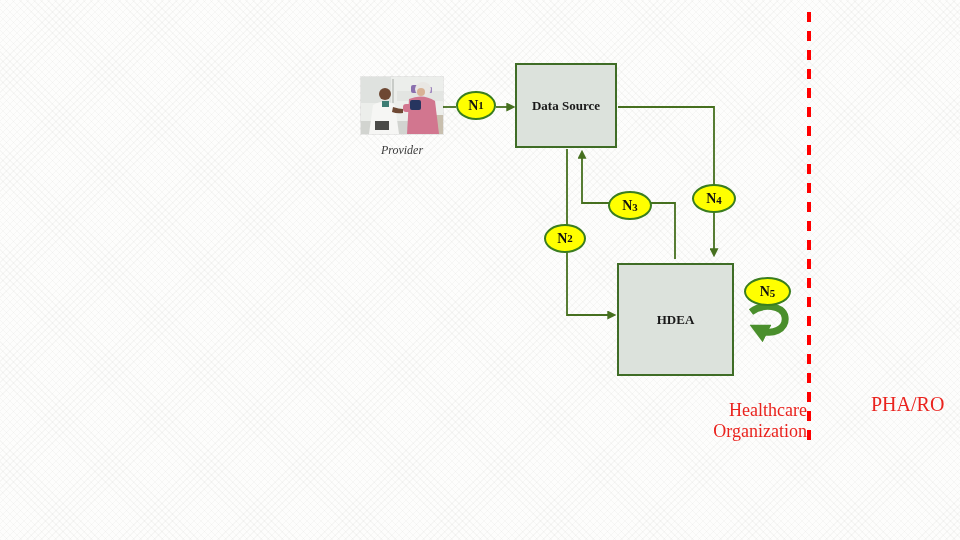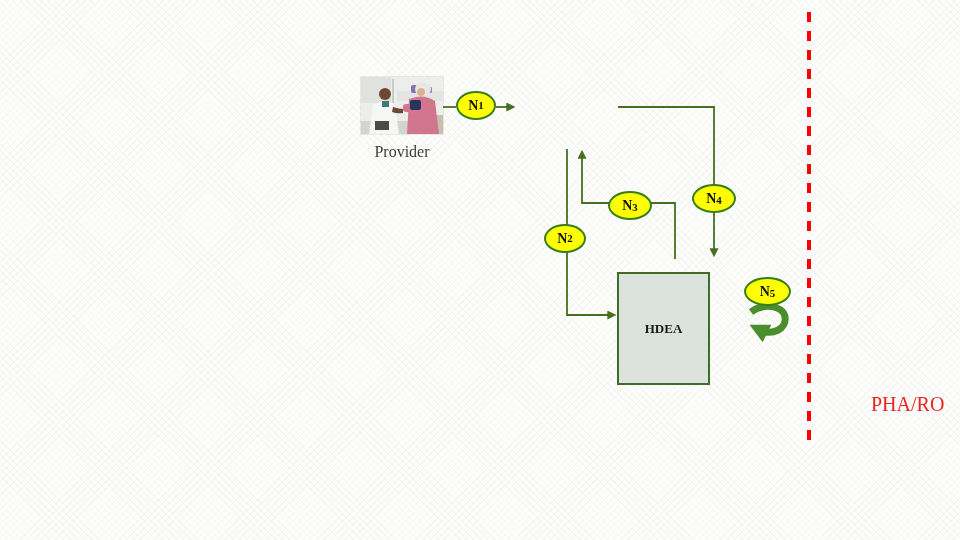--- a/index.html
+++ b/index.html
@@ -14,28 +14,28 @@
       repeating-linear-gradient(135deg, rgba(125,125,115,0.05) 0 1px, transparent 1px 5px);
   }
 
   svg.connectors{ position:absolute; left:0; top:0; width:960px; height:540px; z-index:1; }
 
   
   .photo{ position:absolute; left:361px; top:77px; width:82px; height:57px; z-index:2;
           box-shadow:0 0 0 1px rgba(0,0,0,0.08); background:#e9eae7; }
   .photo svg{ display:block; width:100%; height:100%; }
   .caption{ position:absolute; left:351px; top:143px; width:102px; text-align:center;
-            font-size:16px; color:#3b3b3b; z-index:2; }
+            font-size:12px; color:#3b3b3b; z-index:2;font-style:italic; }
 
   
   .pbox{ position:absolute; z-index:2; background:#dce2dc; border:2px solid #3f6d26;
          display:flex; align-items:center; justify-content:center;
          font-weight:bold; font-size:13px; color:#191919; text-align:center; }
   #box-data-source{ left:515px; top:63px;  width:102px; height:85px; }
-  #box-hdea       { left:617px; top:272px; width:93px; height:113px; }
+  #box-hdea       { left:617px; top:263px; width:117px; height:113px; }
 
   
   .node{ position:absolute; z-index:3; background:#ffff00; border:2px solid #3a7d1f;
          border-radius:50%; display:flex; align-items:center; justify-content:center;
          font-size:14px; font-weight:600; color:#111; }
   .node .digit{ font-size:0.78em; line-height:1; }
   .node .digit.desc{ position:relative; top:2px; }
   #node-n1{ left:456px; top:91px;  width:40px; height:29px; }
   #node-n2{ left:544px; top:224px; width:42px; height:29px; }
   #node-n3{ left:608px; top:191px; width:44px; height:29px; }
@@ -92,20 +92,23 @@
       <circle cx="24" cy="17" r="6" fill="#6e4833"></circle>
       <path d="M18 15 Q24 7 30 15 Q27 11 24 11 Q21 11 18 15" fill="#241811"></path>
       <path d="M12 28 Q24 21 34 28 L38 57 L8 57 Z" fill="#f6f6f4"></path>
       <rect x="21" y="24" width="7" height="6" fill="#3e7d74"></rect>
       <path d="M32 30 Q38 32 42 32 L42 36 Q36 37 31 35 Z" fill="#6e4833"></path>
       <rect x="14" y="44" width="14" height="9" fill="#4a4a48"></rect>
     </svg>
   </figure>
   <div class="caption">Provider</div>
 
+  <div class="pbox" id="box-data-source">
+    <span>Data Source</span>
+  </div>
   <div class="pbox" id="box-hdea">
     <span>HDEA</span>
   </div>
 
   <div class="node" id="node-n1">
     <span>N</span>
       <span class="digit">1</span>
   </div>
   <div class="node" id="node-n2">
     <span>N</span>
@@ -118,15 +121,16 @@
   <div class="node" id="node-n4">
     <span>N</span>
       <span class="digit desc">4</span>
   </div>
   <div class="node" id="node-n5">
     <span>N</span>
       <span class="digit desc">5</span>
   </div>
 
   <div class="boundary"></div>
+  <div class="region-label" id="label-healthcare-org">Healthcare Organization</div>
   <div class="region-label" id="label-pha-ro">PHA/RO</div>
 
 </div>
 
 </body></html>

